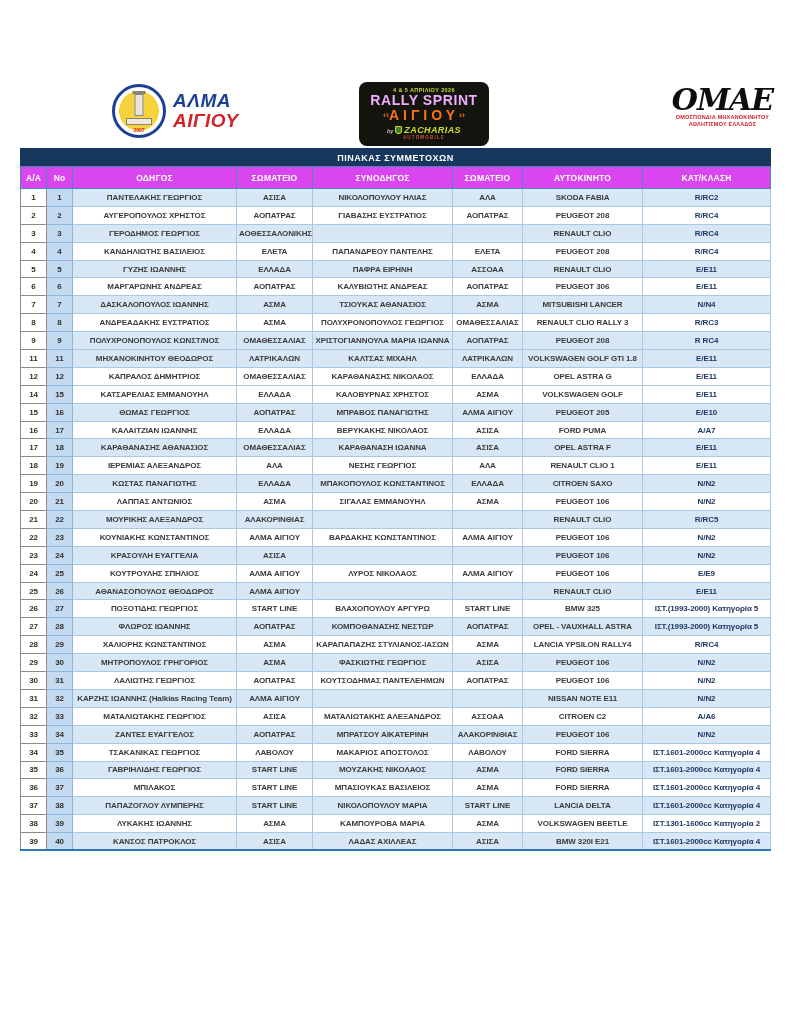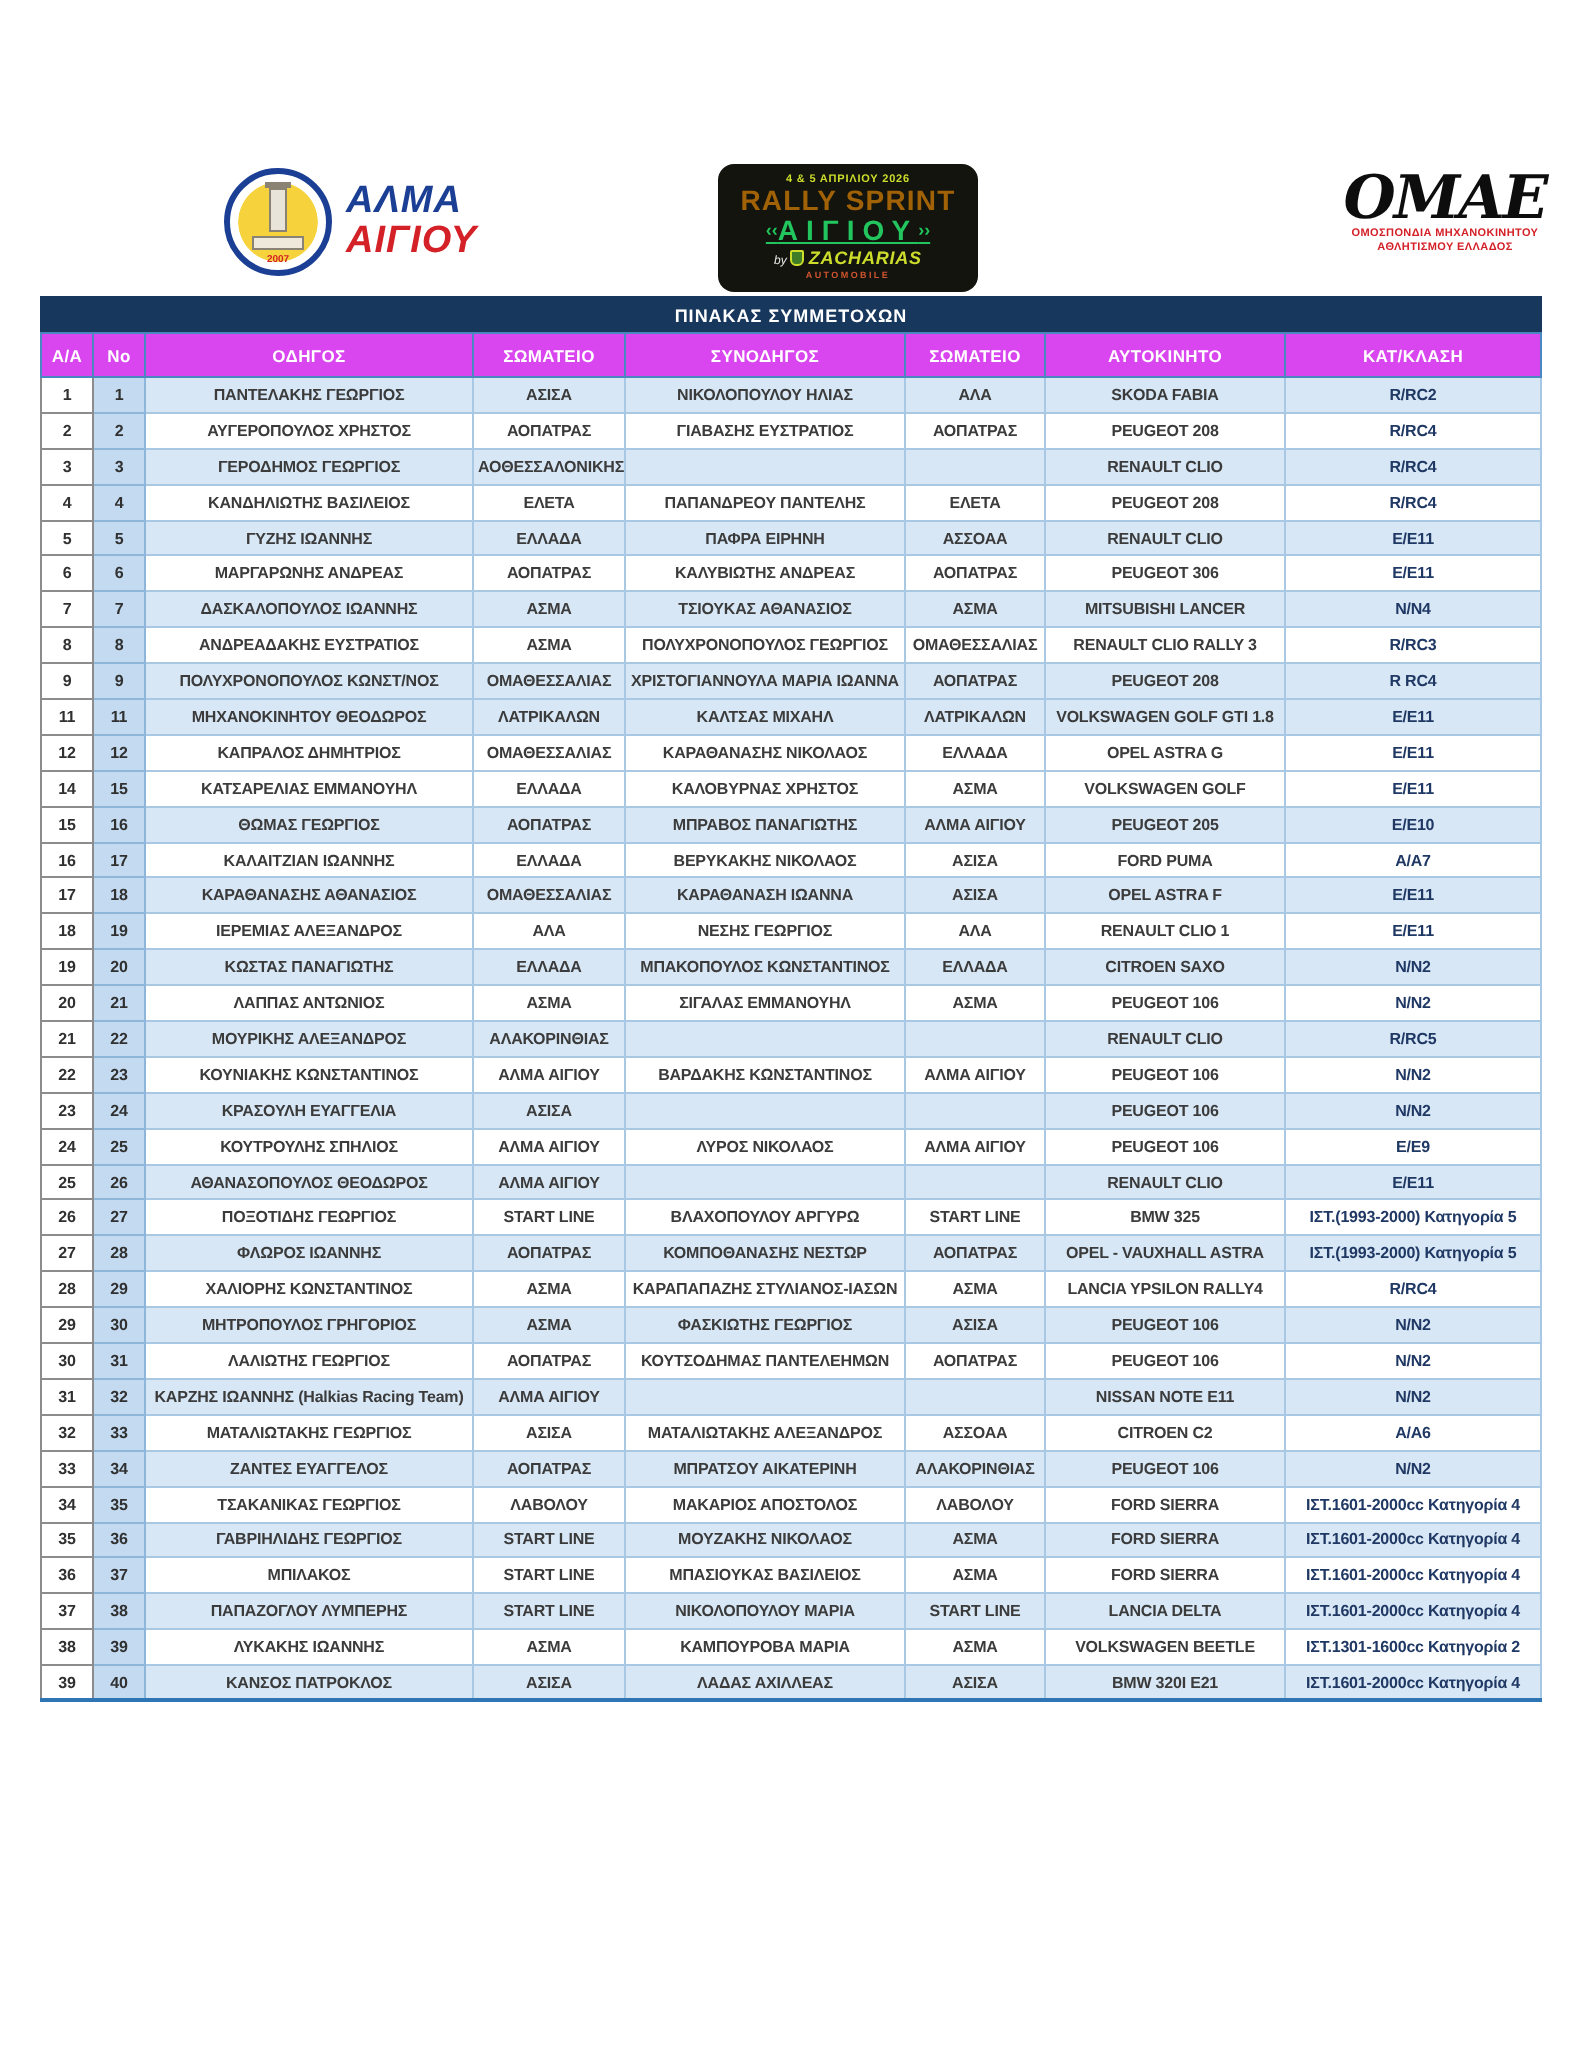--- a/index.html
+++ b/index.html
@@ -15,22 +15,22 @@
   .emblem .monument { position:absolute; left:50%; top:7px; transform:translateX(-50%); width:9px; height:22px; background:#e8e4da; border:1px solid #8a8374; }
   .emblem .monument:before { content:""; position:absolute; left:-3px; top:-4px; width:13px; height:3px; background:#8a8374; }
   .emblem .base { position:absolute; left:50%; bottom:10px; transform:translateX(-50%); width:26px; height:7px; background:#efe9dc; border:1px solid #8a8374; }
   .emblem .year { position:absolute; left:50%; bottom:2px; transform:translateX(-50%); font-size:5px; font-weight:bold; color:#d42027; }
   .alma-text { font-style:italic; font-weight:900; font-size:19px; line-height:20px; letter-spacing:0.5px; }
   .alma-line1 { color:#1b3f94; }
   .alma-line2 { color:#d42027; }
 
   .logo-center { position:absolute; left:331px; top:0; width:130px; height:64px; background:#12140d; border-radius:8px; text-align:center; padding-top:5px; }
   .lc-date { color:#cddd2c; font-size:5.5px; font-weight:bold; letter-spacing:0.4px; }
-  .lc-title { color:#a16207; font-size:14px; font-weight:900; letter-spacing:0.6px; line-height:15px; }
-  .lc-loc { color:#22c55e; font-size:14px; font-weight:900; letter-spacing:4px; line-height:14px;text-decoration:underline; }
+  .lc-title { color:#f0abfc; font-size:14px; font-weight:900; letter-spacing:0.6px; line-height:15px; }
+  .lc-loc { color:#f97316; font-size:14px; font-weight:900; letter-spacing:4px; line-height:14px; }
   .lc-loc .arrow { font-size:9px; letter-spacing:0; vertical-align:2px; }
   .lc-by { margin-top:2px; line-height:8px; }
   .lc-by .by { color:#e9e9e9; font-size:6px; font-style:italic; margin-right:2px; }
   .lc-by .shield { display:inline-block; width:7px; height:8px; background:#3f7d26; border:1px solid #cddd2c; border-radius:1px 1px 3px 3px; vertical-align:-1px; margin-right:2px; }
   .lc-by .sponsor { color:#cddd2c; font-size:9px; font-weight:900; font-style:italic; letter-spacing:0.4px; }
   .lc-sub { color:#d2542e; font-size:4.5px; font-weight:bold; letter-spacing:1.2px; }
 
   .logo-right { position:absolute; right:34px; top:4px; width:125px; text-align:center; }
   .omae { font-weight:700; font-style:italic; font-size:30px; line-height:28px; color:#0d0d0d; letter-spacing:-1px; font-family:"DejaVu Serif", serif; }
   .omae-sub { color:#d42027; font-weight:bold; font-size:5.5px; line-height:7px; letter-spacing:0.2px; }

